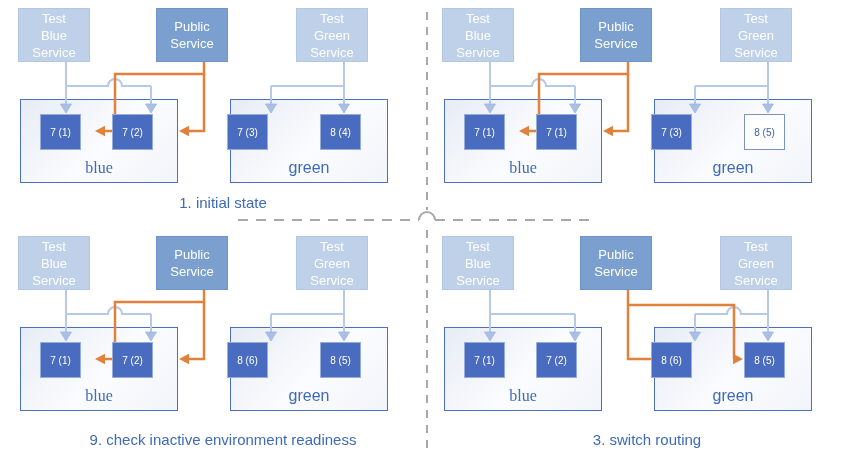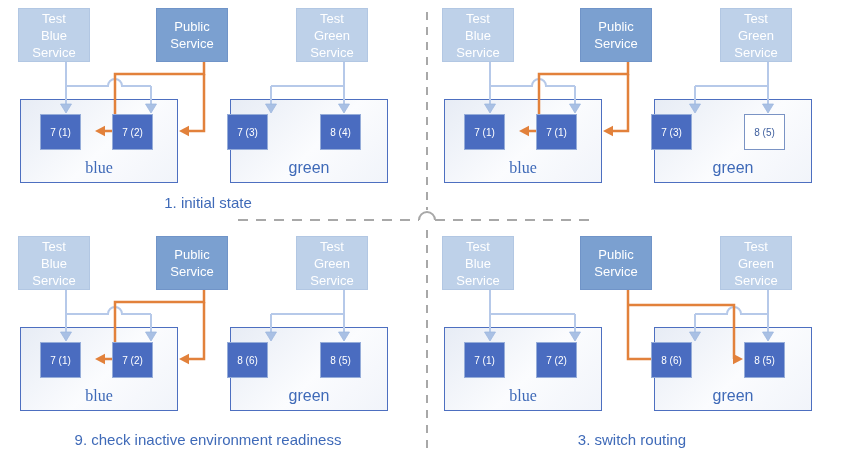--- a/index.html
+++ b/index.html
@@ -27,21 +27,21 @@
        border:1.5px solid var(--env-border);
        background:linear-gradient(135deg,#e7ecf5 0%,#fbfcfe 55%,#f1f4fa 100%);}
   .env-blue{left:20px;font-family:Liberation Serif, serif;} .env-green{left:230px;}
   .env-label{position:absolute;bottom:5px;left:0;width:100%;text-align:center;
              color:var(--label-text);font-size:16px;}
   .node{position:absolute;top:114px;width:41px;height:36px;box-sizing:border-box;
         display:flex;align-items:center;justify-content:center;font-size:10px;}
   .node.filled{background:var(--node-fill);border:1px solid var(--node-border);color:var(--node-text);}
   .node.outline{background:#ffffff;border:1.5px solid var(--outline-node-border);color:var(--outline-node-text);}
   .nb0{left:40px;} .nb1{left:112px;} .ng0{left:227px;} .ng1{left:320px;}
-  .caption{position:absolute;top:194px;left:0;width:416px;text-align:center;
+  .caption{position:absolute;top:194px;left:15px;width:416px;text-align:center;
            color:var(--label-text);font-size:15px;}
   .panel.bottom-row .caption{top:203px;}
   .wires{position:absolute;left:0;top:0;pointer-events:none;}
 </style>
 </head>
 <body>
 
 <div class="canvas">
     <svg class="dividers" width="848" height="456" viewBox="0 0 848 456">
      <path d="M427,12 V210" stroke="#a8a8a8" stroke-width="2" stroke-dasharray="8 7" fill="none"></path>

